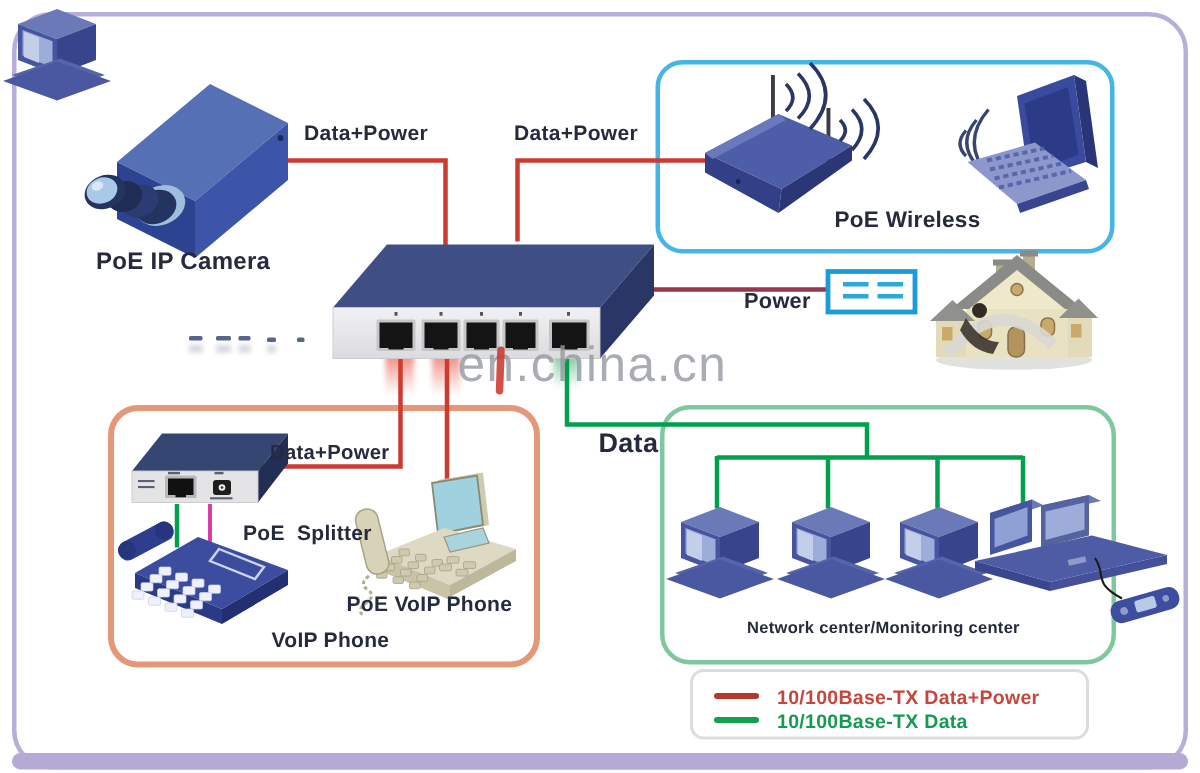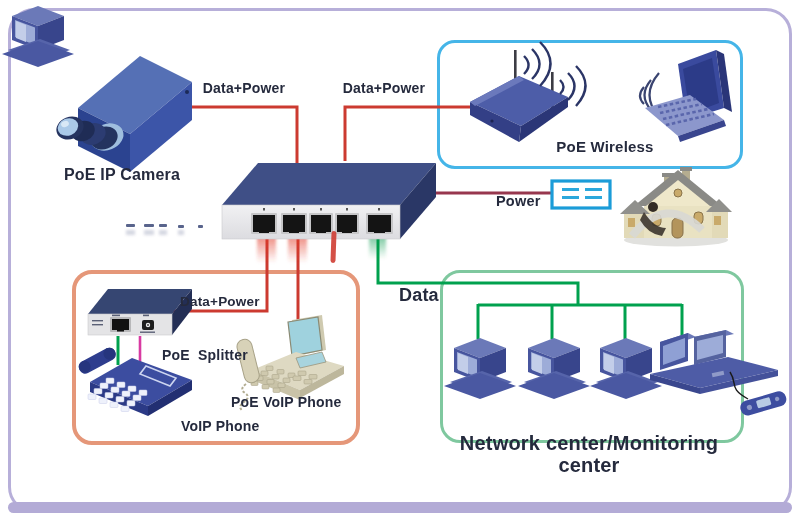--- a/index.html
+++ b/index.html
@@ -338,28 +338,39 @@
       <path d="M730,372 C738,384 728,388 748,399" stroke="#1a1a1a" stroke-width="1.4" fill="none"></path>
       <g transform="rotate(-16 763 404)">
         <rect x="740" y="396" width="47" height="15" rx="7" fill="#3d4da0"></rect>
         <rect x="757" y="399" width="14" height="8" rx="1.5" fill="#b8cbe4"></rect>
         <circle cx="749" cy="403.5" r="2.6" fill="#8f9ac8"></circle>
           <circle cx="778" cy="403" r="2.2" fill="#8f9ac8"></circle>
       </g>
     </g>
   </svg>
 
+  <div class="watermark">en.china.cn</div>
   <div class="wm-bar"></div>
 
   <div class="lbl center" style="left:202px;top:81px;width:84px;font-size:14px;">Data+Power</div>
   <div class="lbl center" style="left:342px;top:81px;width:84px;font-size:14px;">Data+Power</div>
   <div class="lbl center" style="left:520px;top:139px;width:170px;font-size:15px;">PoE Wireless</div>
   <div class="lbl" style="left:64px;top:166px;width:130px;font-size:16px;">PoE IP Camera</div>
   <div class="lbl" style="left:496px;top:194px;width:50px;font-size:14.5px;">Power</div>
   <div class="lbl" style="left:399px;top:286px;width:42px;font-size:18px;">Data</div>
   <div class="lbl" style="left:180px;top:295px;width:90px;font-size:13.5px;">Data+Power</div>
   <div class="lbl lbl-pre" style="left:162px;top:348px;font-size:14px;">PoE  Splitter</div>
   <div class="lbl" style="left:133px;top:419px;width:90px;font-size:14px;margin-left:48px;">VoIP Phone</div>
   <div class="lbl" style="left:231px;top:395px;width:124px;font-size:14px;">PoE VoIP Phone</div>
-  <div class="lbl center" style="left:448px;top:413px;width:282px;font-size:20px;margin-top:19px;">Network center/Monitoring center</div>
-
+  <div class="lbl center" style="left:448px;top:413px;width:282px;font-size:11px;">Network center/Monitoring center</div>
+
+  <div class="legend">
+    <div class="legend-row">
+      <span class="legend-swatch sw-red"></span>
+      <span class="legend-label red">10/100Base-TX Data+Power</span>
+    </div>
+    <div class="legend-row">
+      <span class="legend-swatch sw-green"></span>
+      <span class="legend-label green">10/100Base-TX Data</span>
+    </div>
+  </div>
 
 </div>
 
 </body></html>

